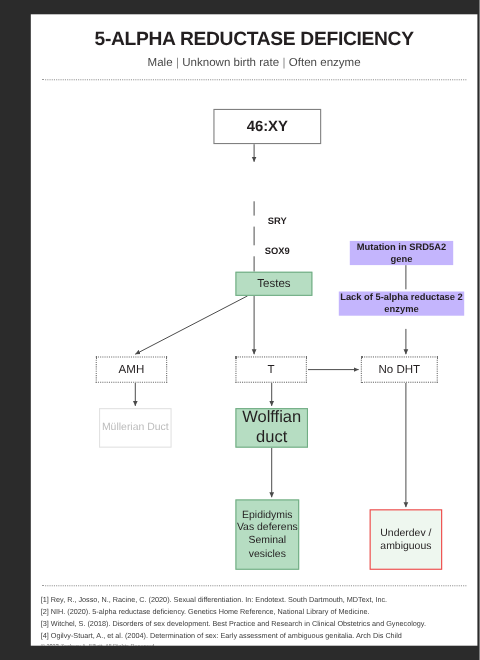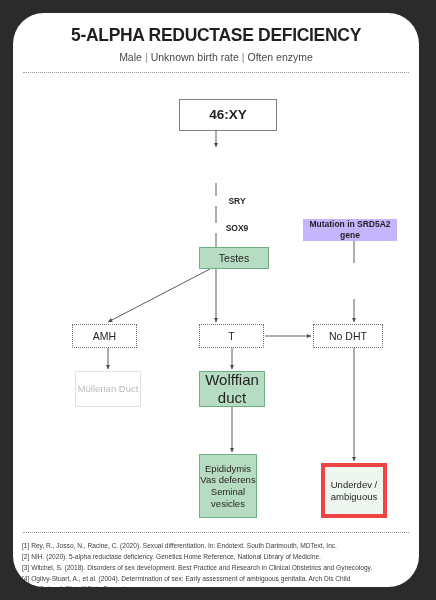--- a/index.html
+++ b/index.html
@@ -11,28 +11,27 @@
     width: 436px;
     height: 600px;
     background: #2b2b2b;
     font-family: "Liberation Sans", sans-serif;
     overflow: hidden;
   }
 
   
   #card {
     position: absolute;
-    left: 13px;
+    left: 28px;
     top: 13px;
     width: 406px;
     height: 574px;
     background: #ffffff;
     box-sizing: border-box;
     overflow: hidden;
-    border-radius: 31px;
   }
 
   
   #page-title {
     position: absolute;
     left: 0;
     top: 12px;
     width: 406px;
     text-align: center;
     font-size: 17.5px;
@@ -75,21 +74,21 @@
   .node.plain {
     background: #ffffff;
     border: 1px solid #808080;
   }
   .node.green {
     background: #b6ddc2;
     border: 1.4px solid #71ad84;
   }
   .node.palegreen {
     background: #eef7ef;
-    border: 4px solid #ef4444;
+    border: 1px solid #ef4444;
   }
   .node.dotted {
     background: #ffffff;
     border: 1.4px dotted #6e6e6e;
   }
   .node.faded {
     background: #ffffff;
     border: 1px solid #e2e2e2;
     color: #bcbcbc;
     text-align: right;
@@ -206,20 +205,21 @@
   </svg>
 
   <div class="node plain" id="node-karyotype">46:XY</div>
 
   <div class="edge-label" id="label-sry">SRY</div>
   <div class="edge-label" id="label-sox9">SOX9</div>
 
   <div class="node green" id="node-testes">Testes</div>
 
   <div class="annot" id="annot-mutation">Mutation in SRD5A2 gene</div>
+  <div class="annot" id="annot-lack">Lack of 5-alpha reductase 2 enzyme</div>
 
   <div class="node dotted" id="node-amh">AMH</div>
   <div class="node dotted" id="node-t">T</div>
   <div class="node dotted" id="node-nodht">No DHT</div>
 
   <div class="node faded" id="node-mullerian">Müllerian Duct</div>
   <div class="node green" id="node-wolffian">Wolffian duct</div>
 
   <div class="node green" id="node-epididymis">Epididymis Vas deferens Seminal vesicles</div>
   <div class="node palegreen" id="node-underdev">Underdev / ambiguous</div>

